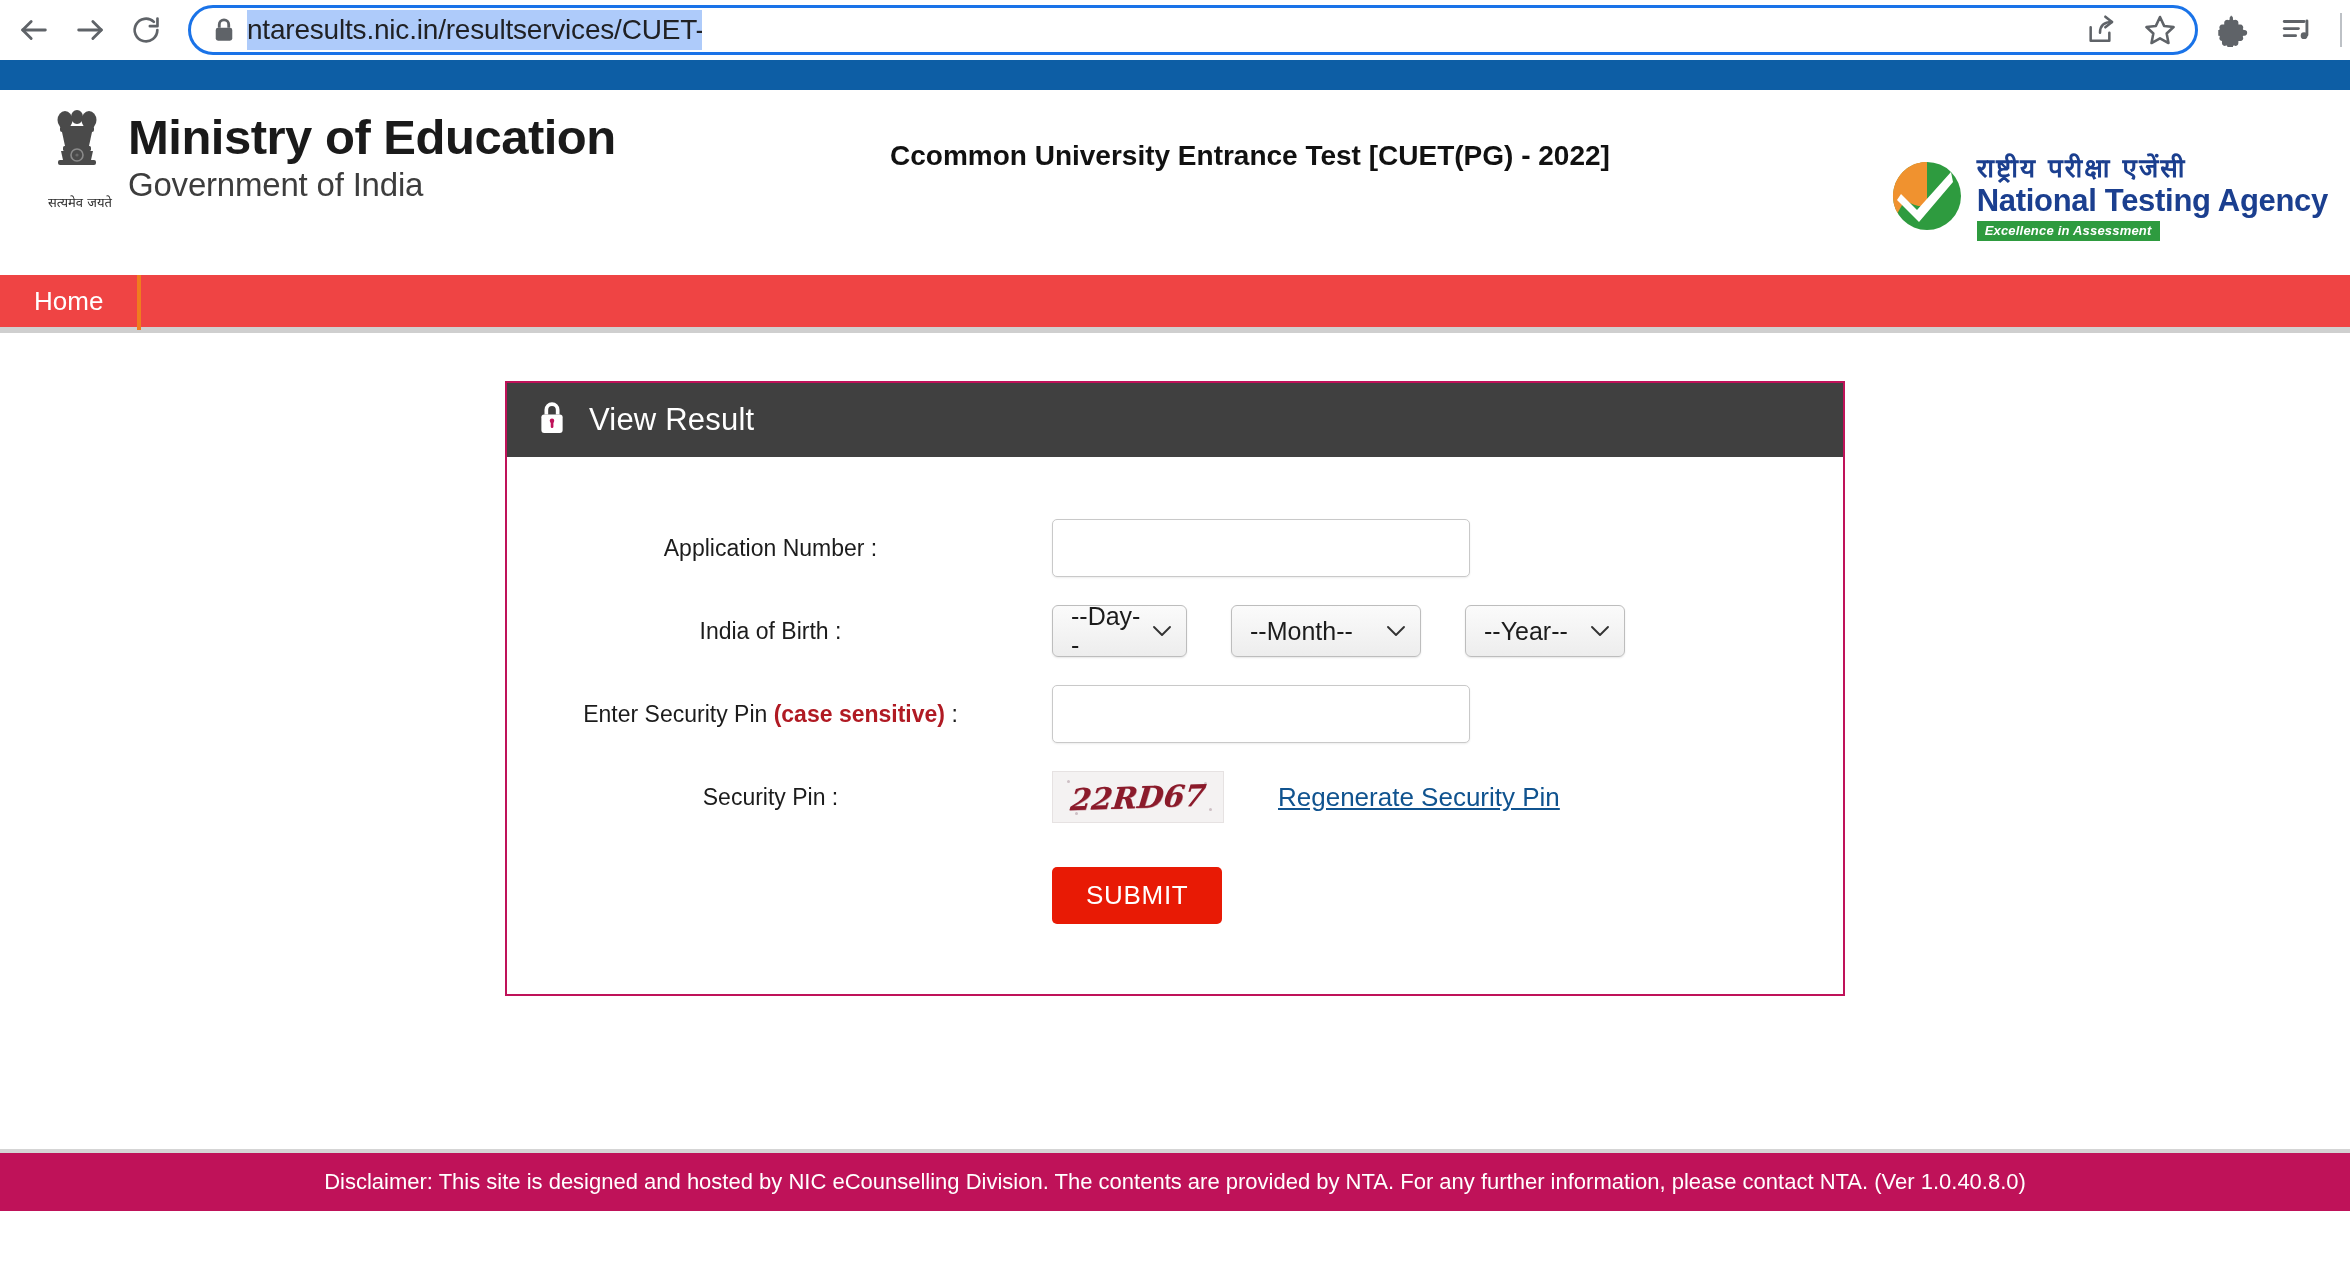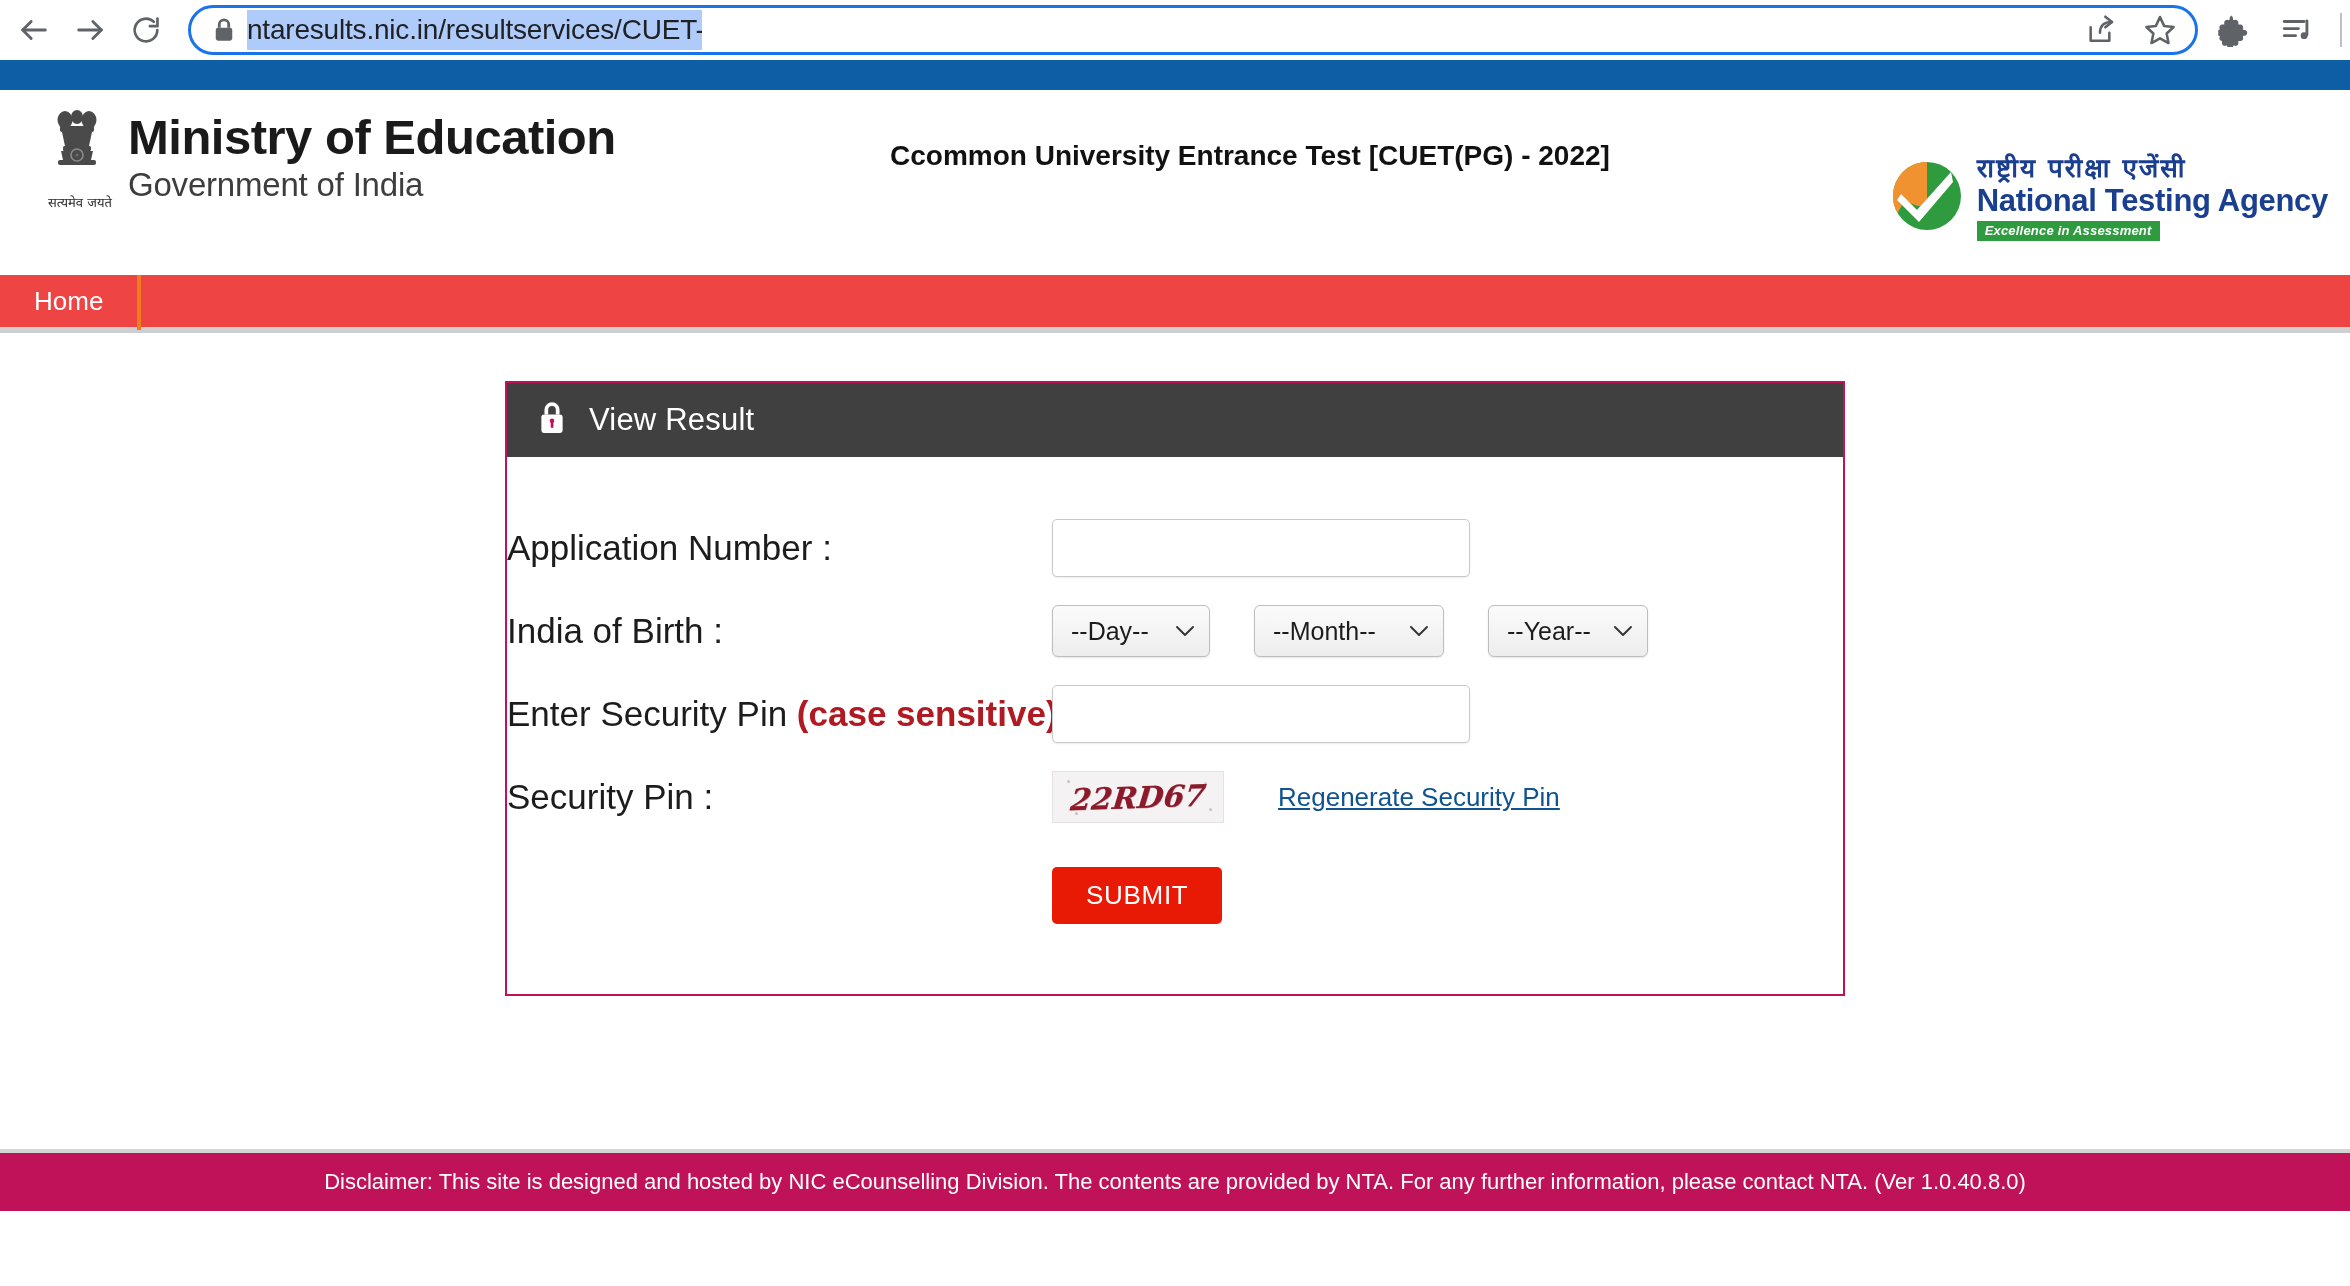--- a/index.html
+++ b/index.html
@@ -244,23 +244,23 @@
     gap: 0;
   }
 
   .form-row {
     display: flex;
     align-items: center;
     margin-bottom: 28px;
   }
   .form-label {
     width: 545px;
-    text-align: left;
+    text-align: center;
     padding-right: 18px;
-    font-size: 35px;
+    font-size: 23px;
     color: #1c1c1c;
     white-space: nowrap;
   }
   .case-sensitive {
     color: #b01a23;
     font-weight: 700;
   }
   .form-field { display: flex; align-items: center; gap: 22px; }
 
   .text-input {
@@ -283,21 +283,21 @@
     background: linear-gradient(180deg, #fbfbfb 0%, #ededed 100%);
     display: flex;
     align-items: center;
     justify-content: space-between;
     padding: 0 14px 0 18px;
     font-size: 25px;
     color: #1c1c1c;
     box-shadow: 0 1px 2px rgba(0,0,0,0.10);
     cursor: default;
   }
-  .sel-day { width: 158px; margin-right: 22px; }
+  .sel-day { width: 135px; margin-right: 22px; }
   .sel-month { width: 190px; margin-right: 22px; }
   .sel-year { width: 160px; }
   .chev {
     margin-left: 10px;
     flex: 0 0 auto;
     display: flex;
     align-items: center;
   }
 
   .captcha-box {

